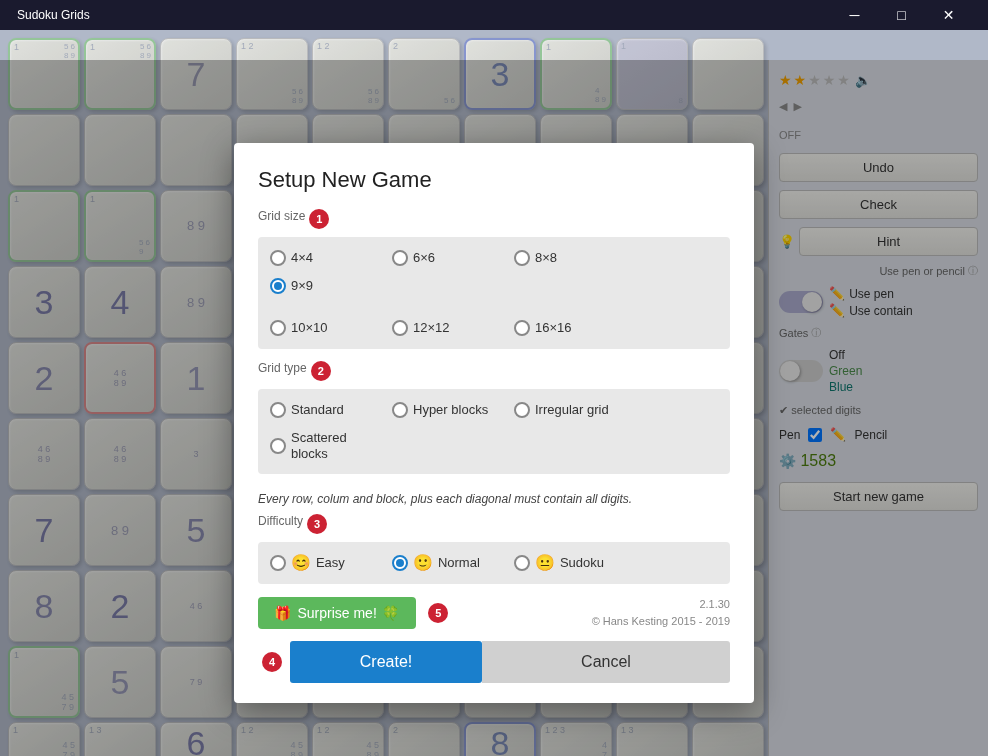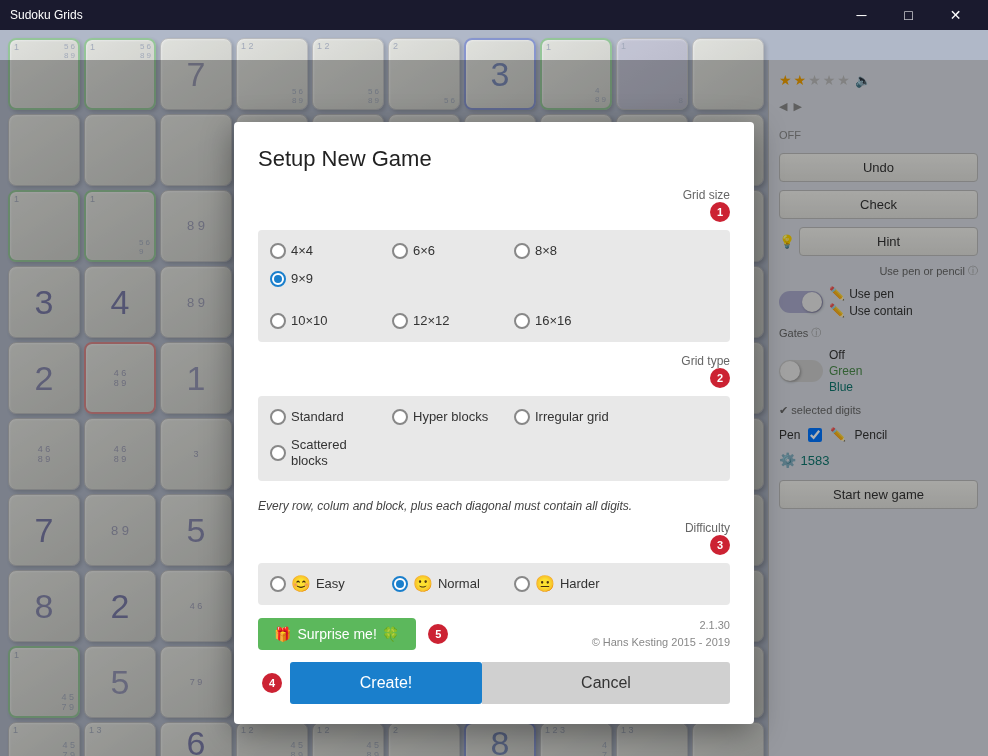--- a/index.html
+++ b/index.html
@@ -13,21 +13,21 @@
     }
 
     
     .title-bar {
       width: 100%;
       height: 30px;
       background: #1a1a2e;
       display: flex;
       align-items: center;
       justify-content: space-between;
-      padding: 0 10px;
+      padding: 0 17px;
       position: relative;
       z-index: 10;
     }
     .title-bar-title {
       color: #fff;
       font-size: 12px;
     }
     .title-bar-controls {
       display: flex;
       gap: 2px;
@@ -139,23 +139,22 @@
       color: #222;
       margin-bottom: 16px;
     }
 
     
     .section {
       margin-bottom: 12px;
     }
     .section-header {
       display: flex;
-      align-items: flex-end;
+      align-items: flex-start;
       margin-bottom: 8px;
-      flex-direction: column;
     }
     .section-label {
       font-size: 12px;
       color: #666;
       font-weight: 500;
       text-transform: none;
     }
 
     
     .option-group {
@@ -608,21 +607,21 @@
       <span>✔</span> <span>selected digits</span>
     </div>
     <div style="display:flex;align-items:center;gap:8px;margin-top:2px;">
       <span style="font-size:12px;color:#333;">Pen</span>
       <input type="checkbox" checked="" style="width: 14px; height: 14px;">
       <span class="pencil-icon">✏️</span>
       <span style="font-size:12px;color:#333;">Pencil</span>
     </div>
     <div style="display:flex;align-items:center;gap:4px;margin-top:2px;">
       <span style="font-size:14px;">⚙️</span>
-      <span style="font-size:13px;color:#0f766e;">1583</span>
+      <span style="font-size:16px;color:#4d7c0f;">1583</span>
     </div>
     <button class="sidebar-btn" style="margin-top:4px;">Start new game</button>
   </div>
 
   <div class="overlay">
     <div class="dialog">
       <div class="dialog-title">Setup New Game</div>
 
       <div class="section">
         <div class="section-header">
@@ -709,21 +708,21 @@
               <span class="radio-label">Easy</span>
             </div>
             <div class="radio-item">
               <div class="radio-circle checked"></div>
               <span class="emoji-icon">🙂</span>
               <span class="radio-label">Normal</span>
             </div>
             <div class="radio-item">
               <div class="radio-circle"></div>
               <span class="emoji-icon">😐</span>
-              <span class="radio-label">Harder</span>
+              <span class="radio-label">Sudoku</span>
             </div>
           </div>
         </div>
       </div>
 
       <div class="footer-row" style="margin-top:12px;">
         <div style="display:flex;align-items:center;gap:8px;">
           <button class="surprise-btn">
             <span>🎁</span>
             <span>Surprise me!</span>

